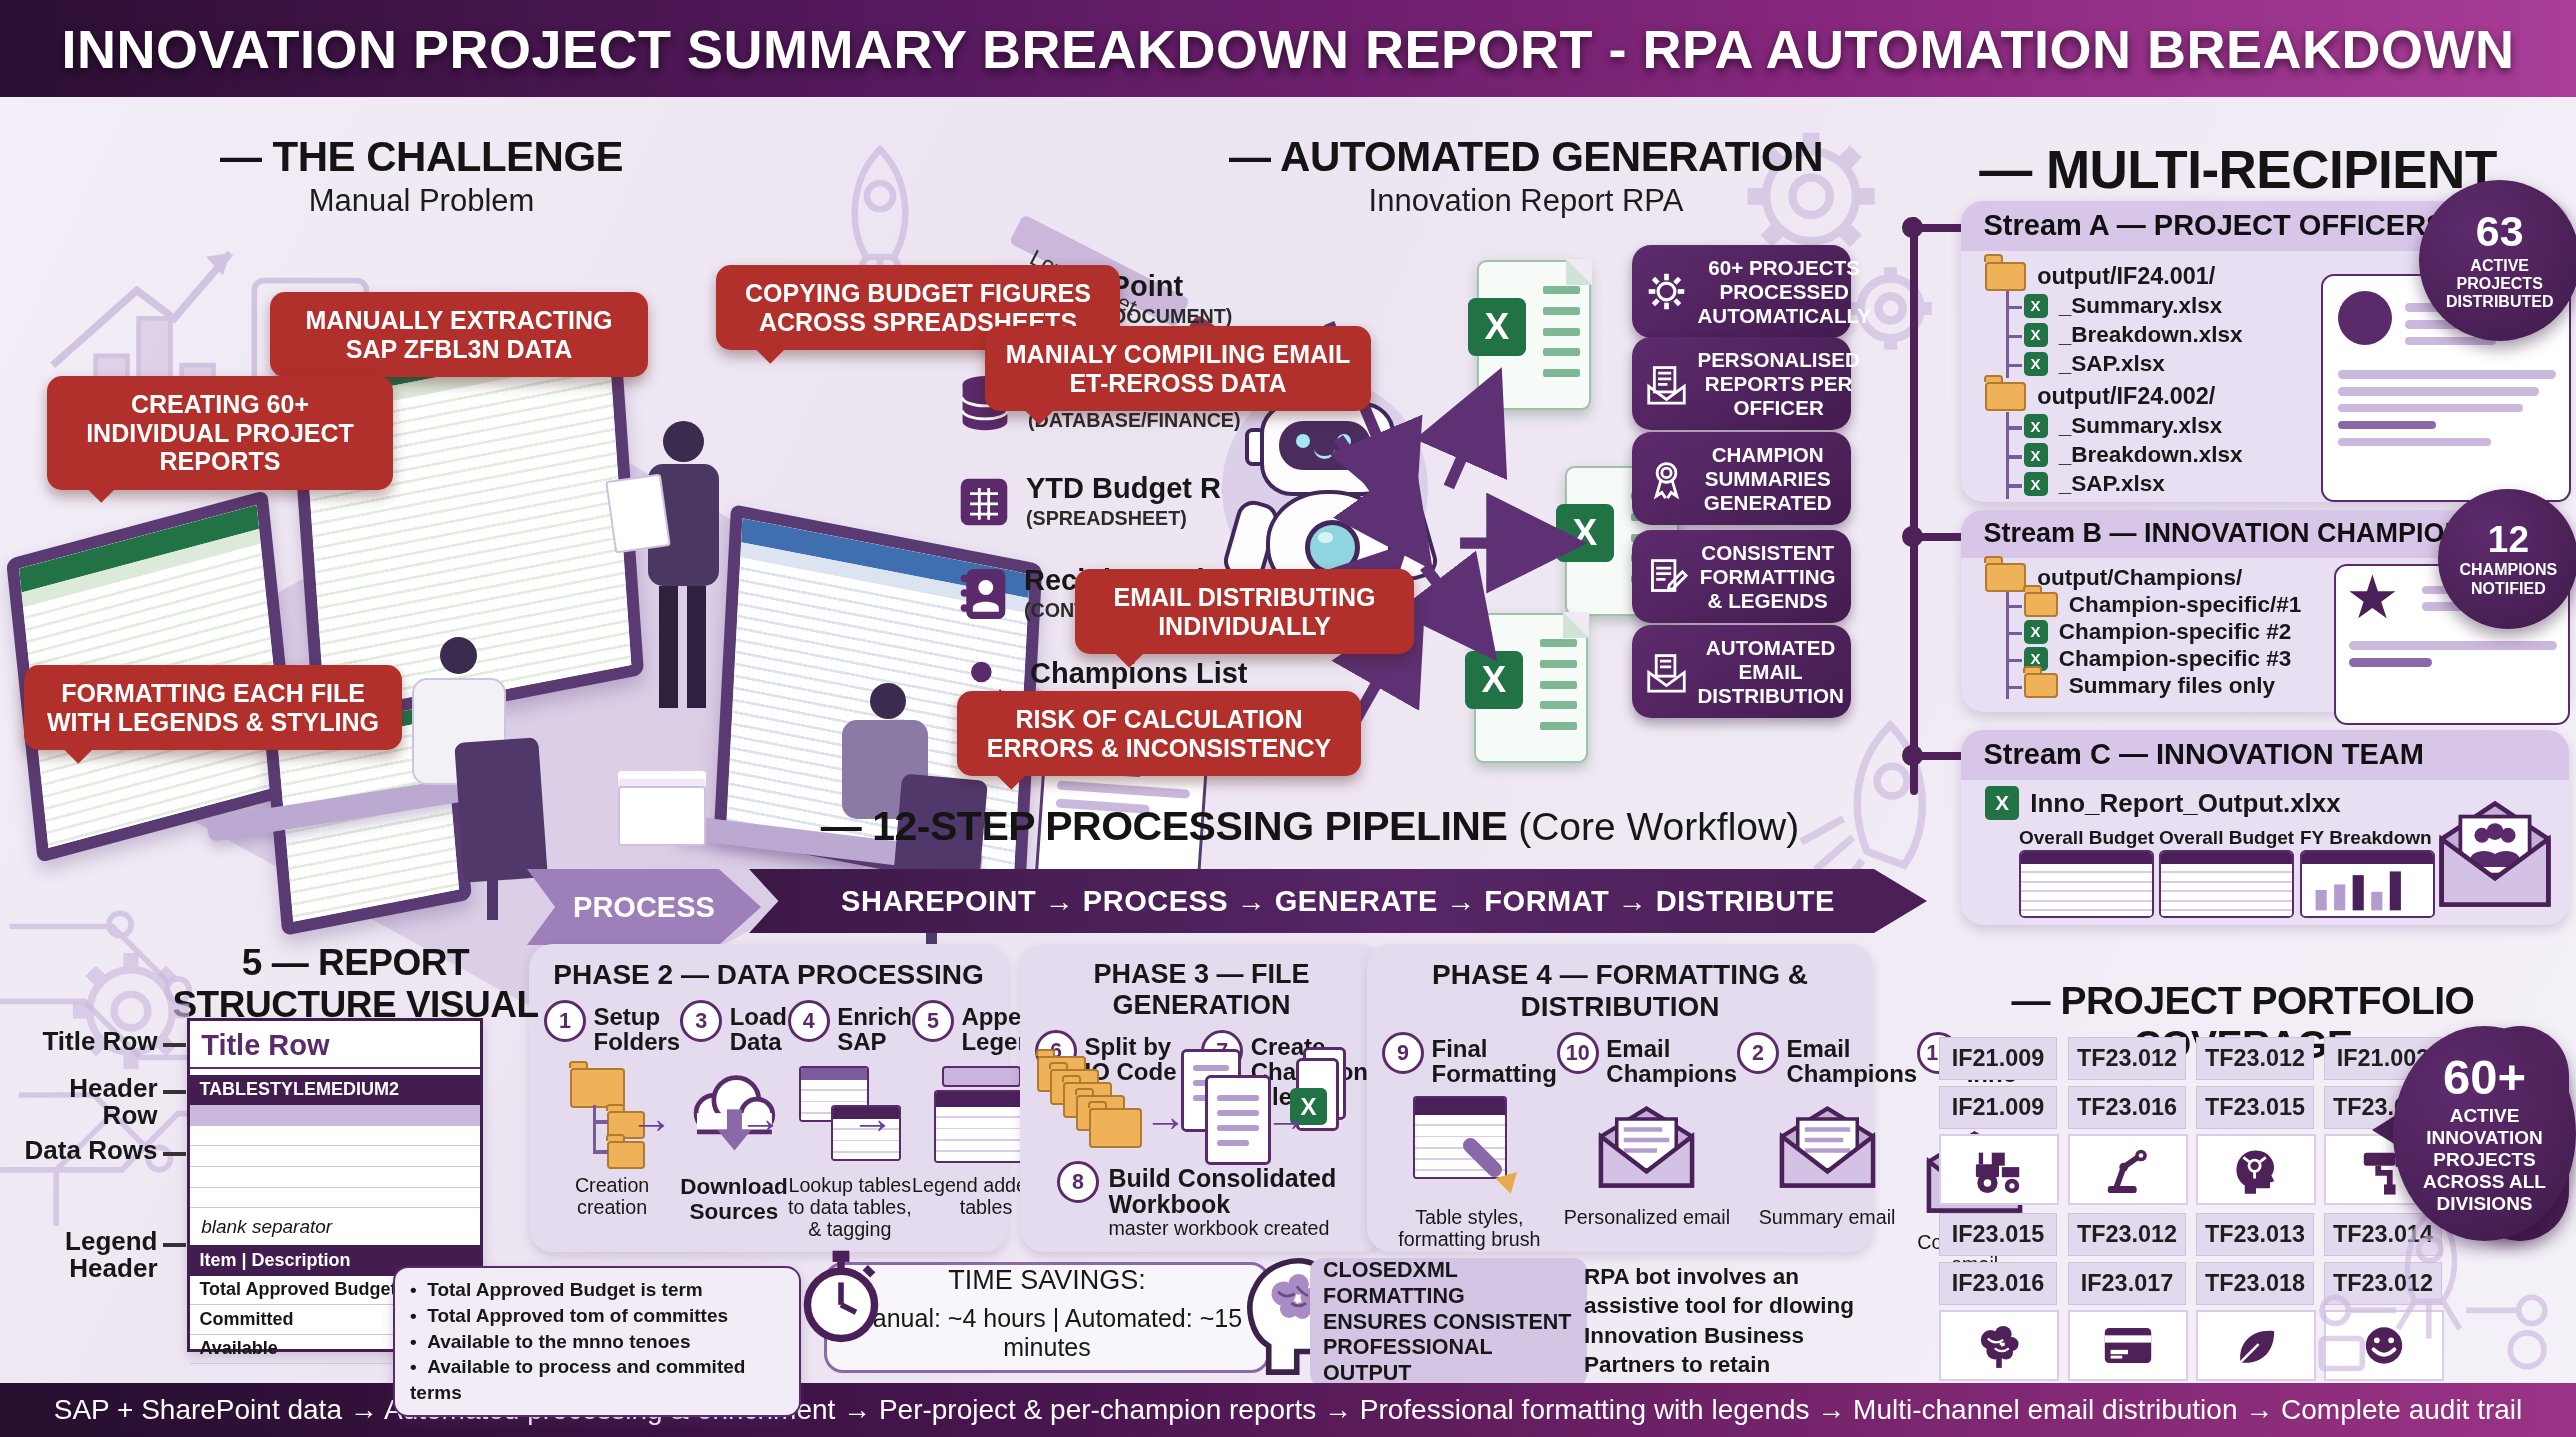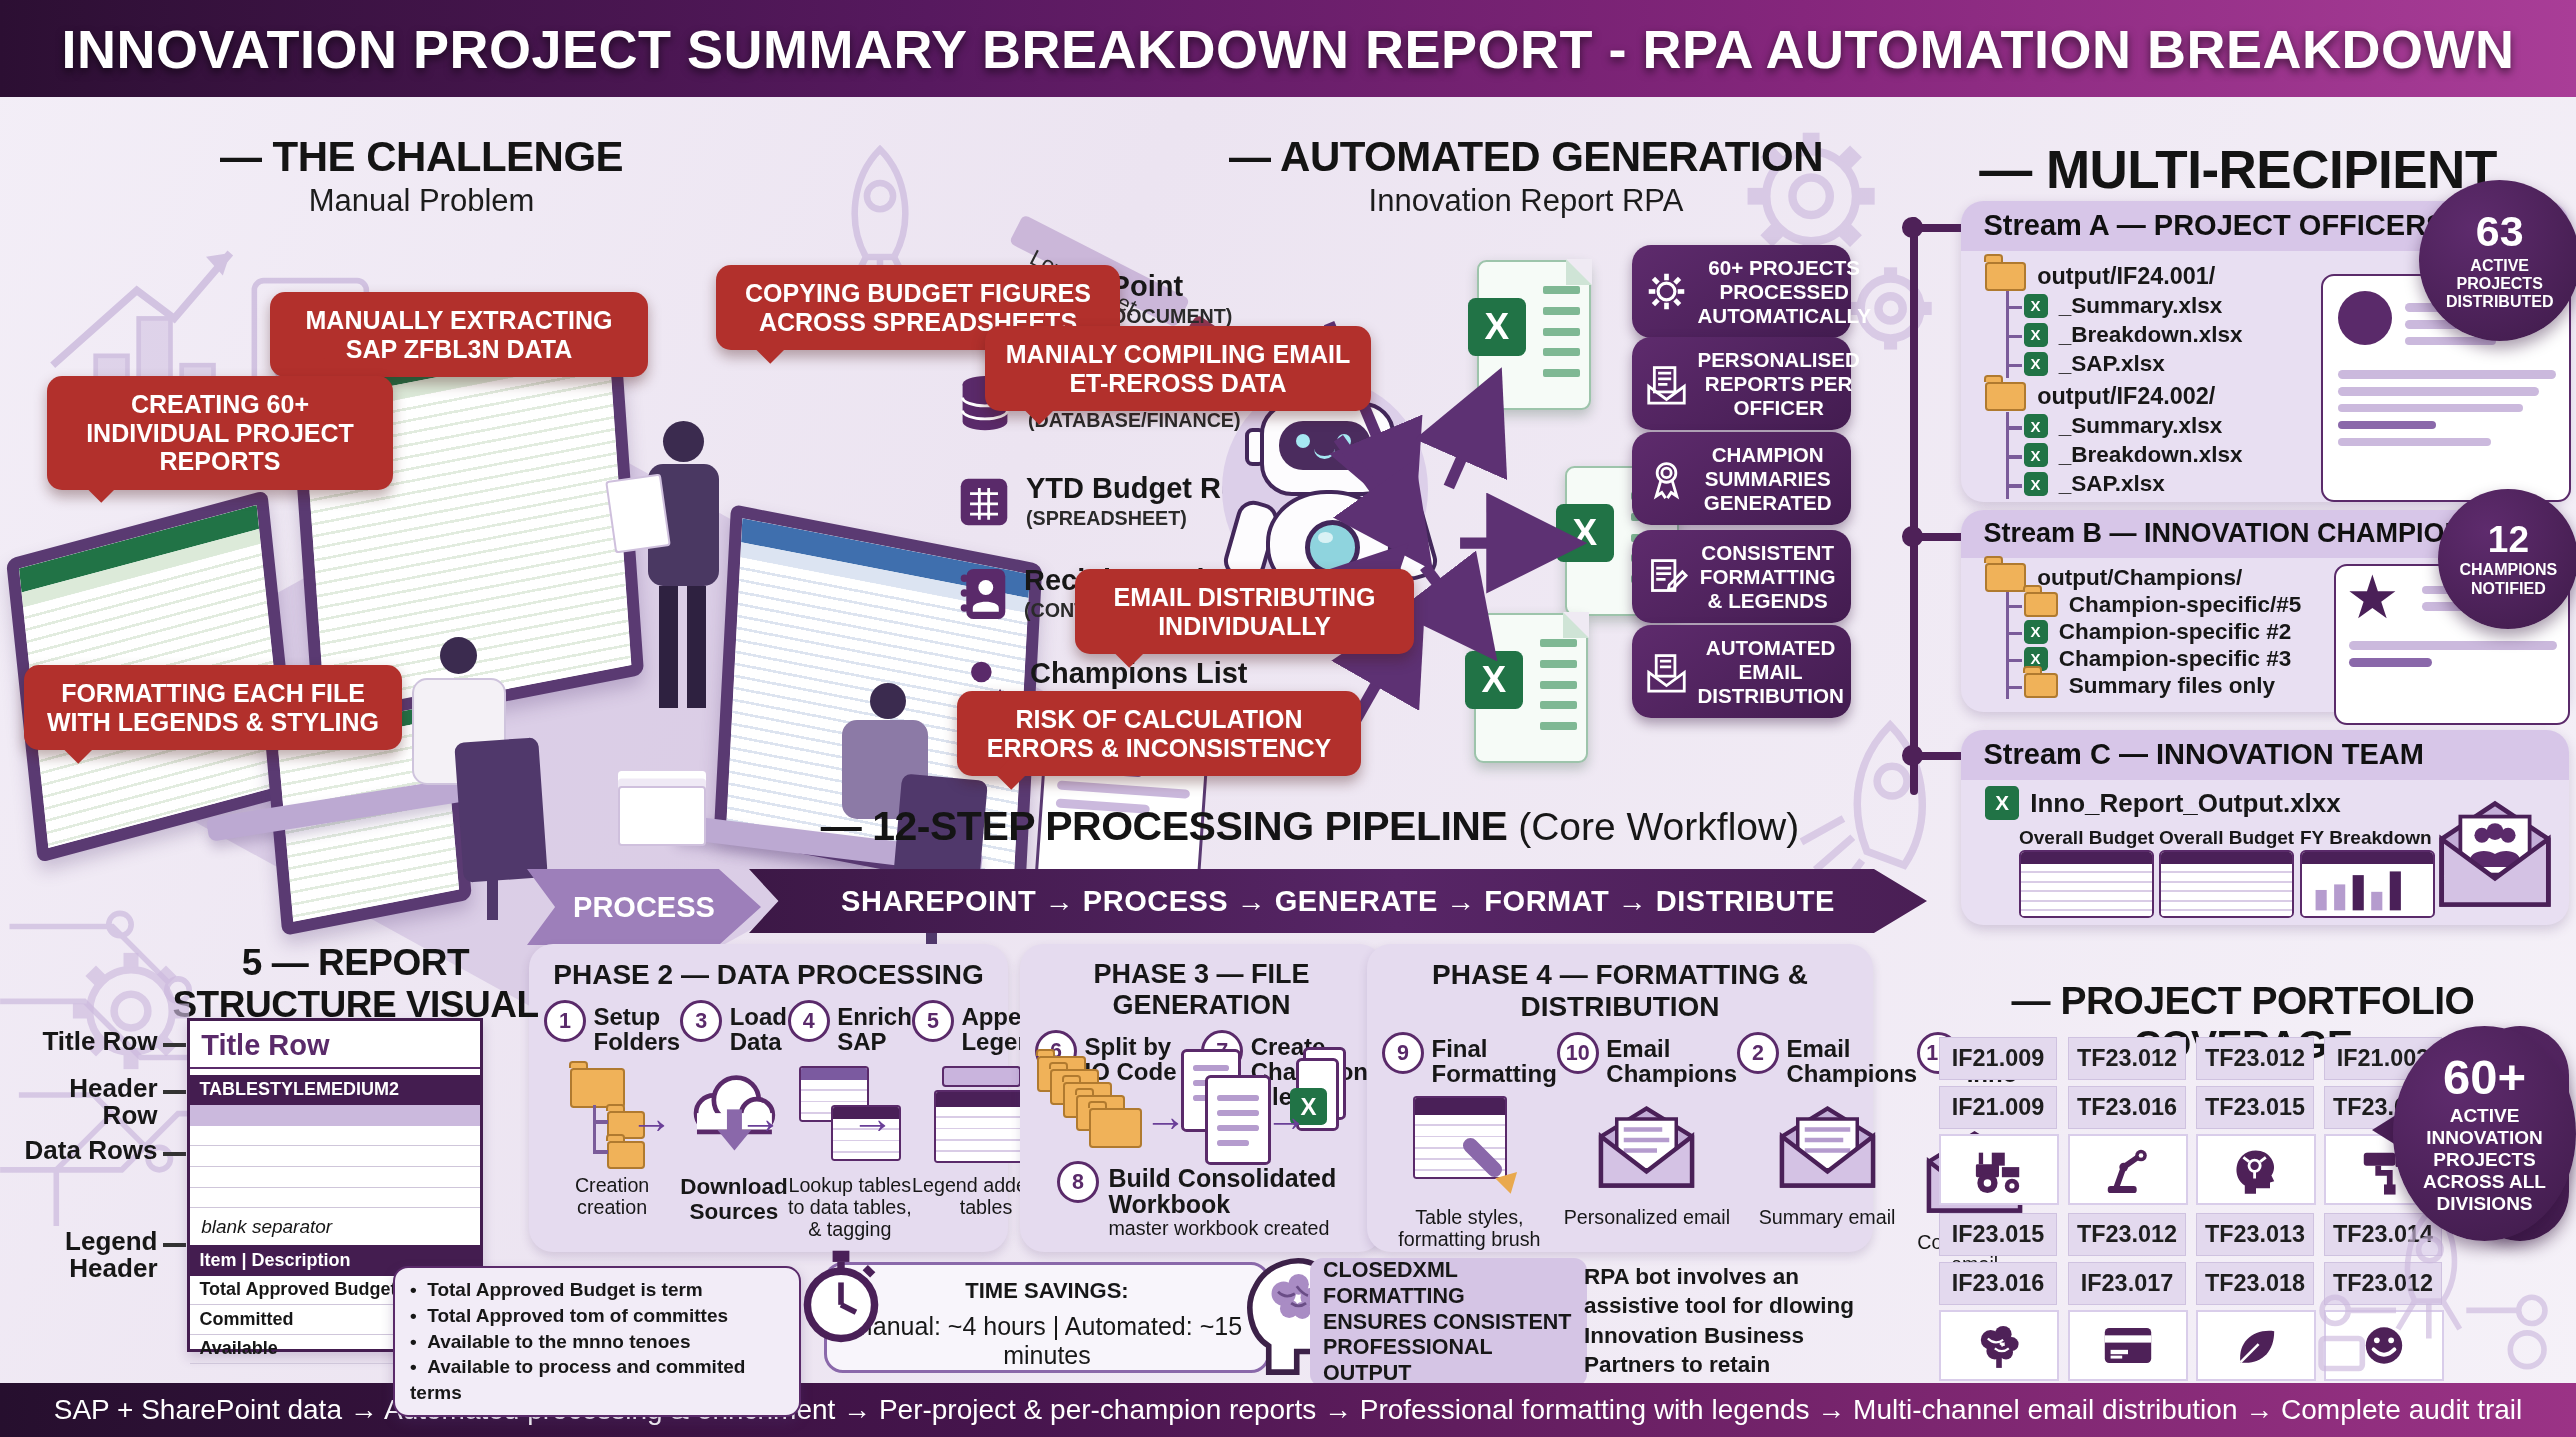--- a/index.html
+++ b/index.html
@@ -585,21 +585,21 @@
   <div class="stream" style="left:1961px;top:510px;width:608px;height:202px">
     <div class="hdr" style="font-size:27px">Stream B — INNOVATION CHAMPIONS</div>
     <div class="abs" style="left:24px;top:54px">
       <div class="trow" style="height:27px;font-size:22.5px">
           <span class="folder"></span>
         <span>output/Champions/</span>
         </div>
       <div class="tkids">
         <div class="trow" style="height:27px">
             <span class="folder" style="width:30px;height:20.6px"></span>
-            <span>Champion-specific/#5</span>
+            <span>Champion-specific/#1</span>
           </div>
         <div class="trow" style="height:27px">
             <span class="xmini">X</span>
             <span>Champion-specific #2</span>
           </div>
         <div class="trow" style="height:27px">
             <span class="xmini">X</span>
             <span>Champion-specific #3</span>
           </div>
         <div class="trow" style="height:27px">
@@ -940,21 +940,21 @@
 
   <svg class="abs" style="left:798px;top:1247px;z-index:4" width="86" height="97" viewBox="0 0 92 104">
     <rect x="37" y="4" width="18" height="12" fill="#4a2058"></rect>
     <line x1="46" y1="16" x2="46" y2="26" stroke="#4a2058" stroke-width="8"></line>
     <line x1="72" y1="22" x2="80" y2="30" stroke="#4a2058" stroke-width="8"></line>
     <circle cx="46" cy="62" r="36" fill="#fff" stroke="#4a2058" stroke-width="8"></circle>
     <line x1="46" y1="62" x2="46" y2="38" stroke="#4a2058" stroke-width="6"></line>
     <line x1="46" y1="62" x2="62" y2="70" stroke="#4a2058" stroke-width="6"></line>
   </svg>
   <div class="notebox" style="left:824px;top:1262px;width:440px;height:105px">
-    <div class="c" style="font-size:22px;font-weight:bold;margin-top:13px">TIME SAVINGS:</div>
+    <div class="c" style="font-size:27px;font-weight:normal;">TIME SAVINGS:</div>
     <div class="c" style="font-size:25px;margin-top:7.5px">Manual: ~4 hours  |  Automated: ~15 minutes</div>
   </div>
 
   <svg class="abs" style="left:1237px;top:1245px" width="112" height="131" viewBox="0 0 120 140">
     <path d="M34 136 V108 C14 96 8 64 20 44 C32 20 64 10 86 22 C106 32 112 60 100 78 L108 94 L96 98 L96 114 L64 114 L64 136 Z" fill="#fff" stroke="#3c2148" stroke-width="6"></path>
     <g fill="#a98cc4">
         <circle cx="50" cy="52" r="13"></circle>
         <circle cx="66" cy="42" r="11"></circle>
         <circle cx="78" cy="56" r="10"></circle>
       <circle cx="56" cy="68" r="10"></circle>

